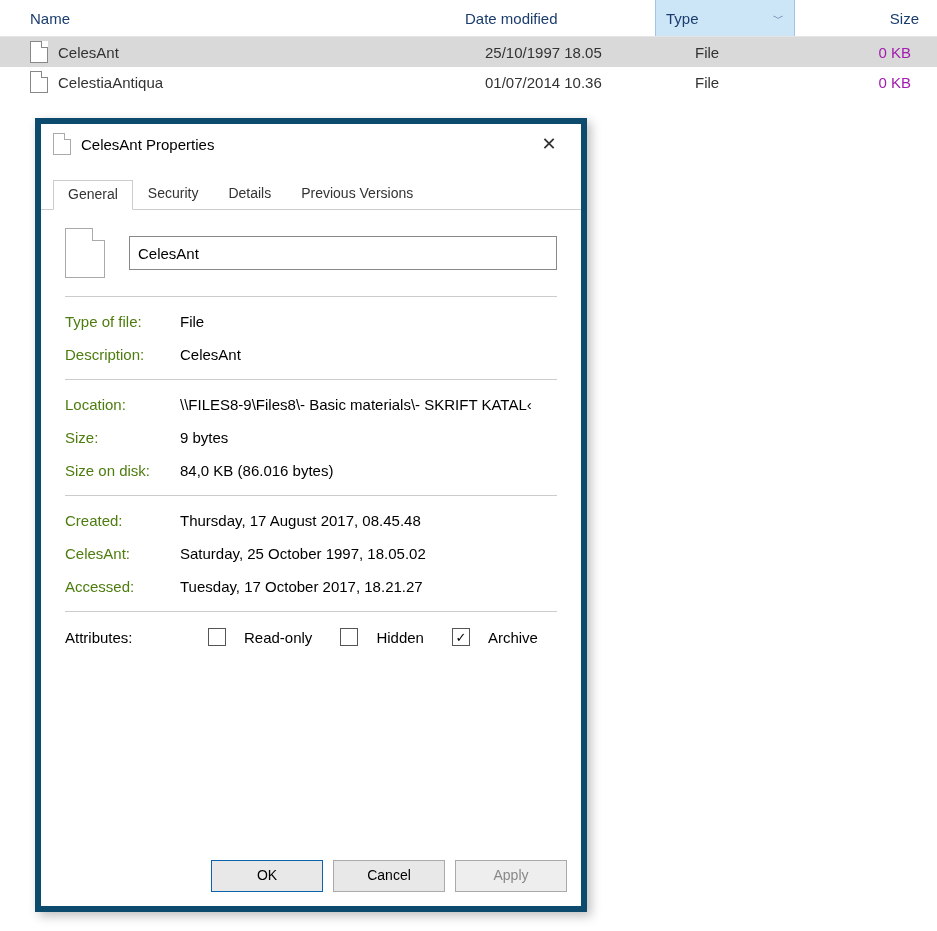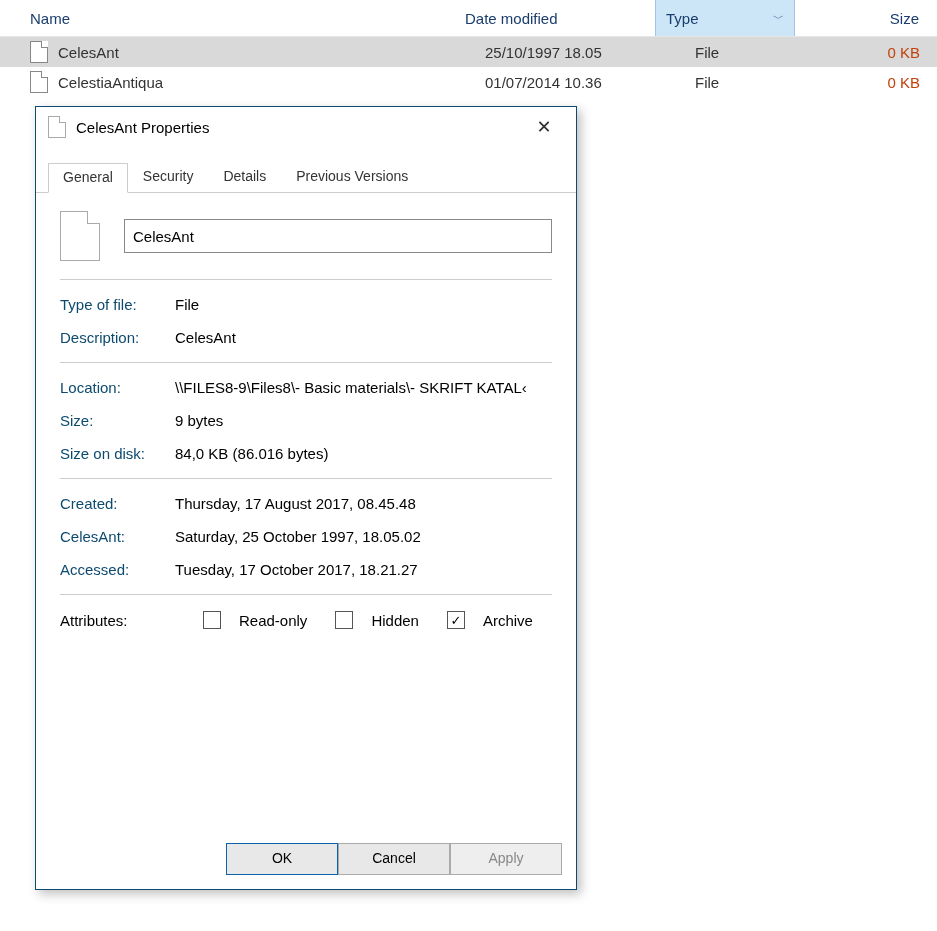--- a/index.html
+++ b/index.html
@@ -12,45 +12,45 @@
 .col-size{flex:1;text-align:right;justify-content:flex-end;padding-right:18px}
 .chev{font-size:11px;color:#4a6a9a}
 .sort-mark{position:relative;top:-24px;left:225px;color:#777;font-size:12px;height:0}
 .row{display:flex;height:30px;align-items:center;font-size:15px;color:#333}
 .row.sel{background:#d9d9d9}
 .file-icon{display:inline-block;width:16px;height:20px;border:1px solid #888;background:#fff;margin-right:10px;position:relative}
 .file-icon::after{content:"";position:absolute;top:-1px;right:-1px;width:6px;height:6px;background:#fff;border-left:1px solid #888;border-bottom:1px solid #888}
 .rname{width:455px;padding-left:30px;display:flex;align-items:center}
 .rdate{width:200px;color:#333}
 .rtype{width:140px;color:#333;padding-left:10px}
-.rsize{flex:1;text-align:right;padding-right:17px;color:#c2410c}
+.rsize{flex:1;text-align:right;padding-right:26px;color:#a21caf}
 
-.dialog{position:absolute;left:35px;top:106px;width:540px;height:782px;background:#fff;border:1px solid #0c4a6e;box-shadow:4px 4px 10px rgba(0,0,0,0.25)}
+.dialog{position:absolute;left:35px;top:118px;width:540px;height:782px;background:#fff;border:6px solid #0c4a6e;box-shadow:4px 4px 10px rgba(0,0,0,0.25)}
 .titlebar{display:flex;align-items:center;height:40px;padding:0 12px}
 .titlebar .t-icon{display:inline-block;width:16px;height:20px;border:1px solid #aaa;background:#fff;margin-right:10px;position:relative}
 .titlebar .t-icon::after{content:"";position:absolute;top:-1px;right:-1px;width:6px;height:6px;background:#fff;border-left:1px solid #aaa;border-bottom:1px solid #aaa}
 .titlebar .title{flex:1;font-size:15px;color:#000}
 .close-x{width:40px;text-align:center;font-size:18px;color:#333;cursor:pointer}
 .tabs{display:flex;height:30px;padding-left:12px;border-bottom:1px solid #ccc;margin-top:15px}
 .tab{padding:5px 14px;font-size:14px;color:#333;border:1px solid transparent;cursor:pointer}
 .tab.active{background:#fff;border:1px solid #ccc;border-bottom:1px solid #fff;position:relative;top:1px}
 .panel{padding:18px 24px 0 24px}
 .big-icon{display:inline-block;width:38px;height:48px;border:1px solid #aaa;background:#fff;position:relative}
 .big-icon::after{content:"";position:absolute;top:-1px;right:-1px;width:12px;height:12px;background:#fff;border-left:1px solid #aaa;border-bottom:1px solid #aaa}
 .name-row{display:flex;align-items:center;gap:24px;margin-bottom:18px}
 .name-input{flex:1;height:32px;border:1px solid #888;padding:0 8px;font-size:15px;font-family:inherit}
 hr{border:none;border-top:1px solid #ccc;margin:6px 0 16px 0}
 .kv{display:flex;margin-bottom:16px;font-size:15px}
-.kv .k{width:115px;color:#0c4a6e}
+.kv .k{width:115px;color:#4d7c0f}
 .kv .v{flex:1;color:#000;white-space:nowrap;overflow:hidden}
 .attrs{display:flex;align-items:center;gap:28px;font-size:15px}
 .attrs .k{width:115px}
 .chk{display:flex;align-items:center;gap:18px}
 .chkbox{width:16px;height:16px;border:1px solid #555;display:flex;align-items:center;justify-content:center;font-size:13px;color:#000}
-.buttons{position:absolute;bottom:14px;right:14px;display:flex;}
+.buttons{position:absolute;bottom:14px;right:14px;display:flex;gap:10px}
 .btn{width:110px;height:30px;border:1px solid #aaa;background:#e8e8e8;font-size:14px;text-align:center;line-height:28px;cursor:pointer}
 .btn.def{border:1.5px solid #0a64ad;background:#e8e8e8}
 .btn.dis{color:#888;background:#eee}
 </style>
 </head>
 <body>
 
 <div class="explorer">
   <div class="sort-mark">︿</div>
   <div class="header-row">

